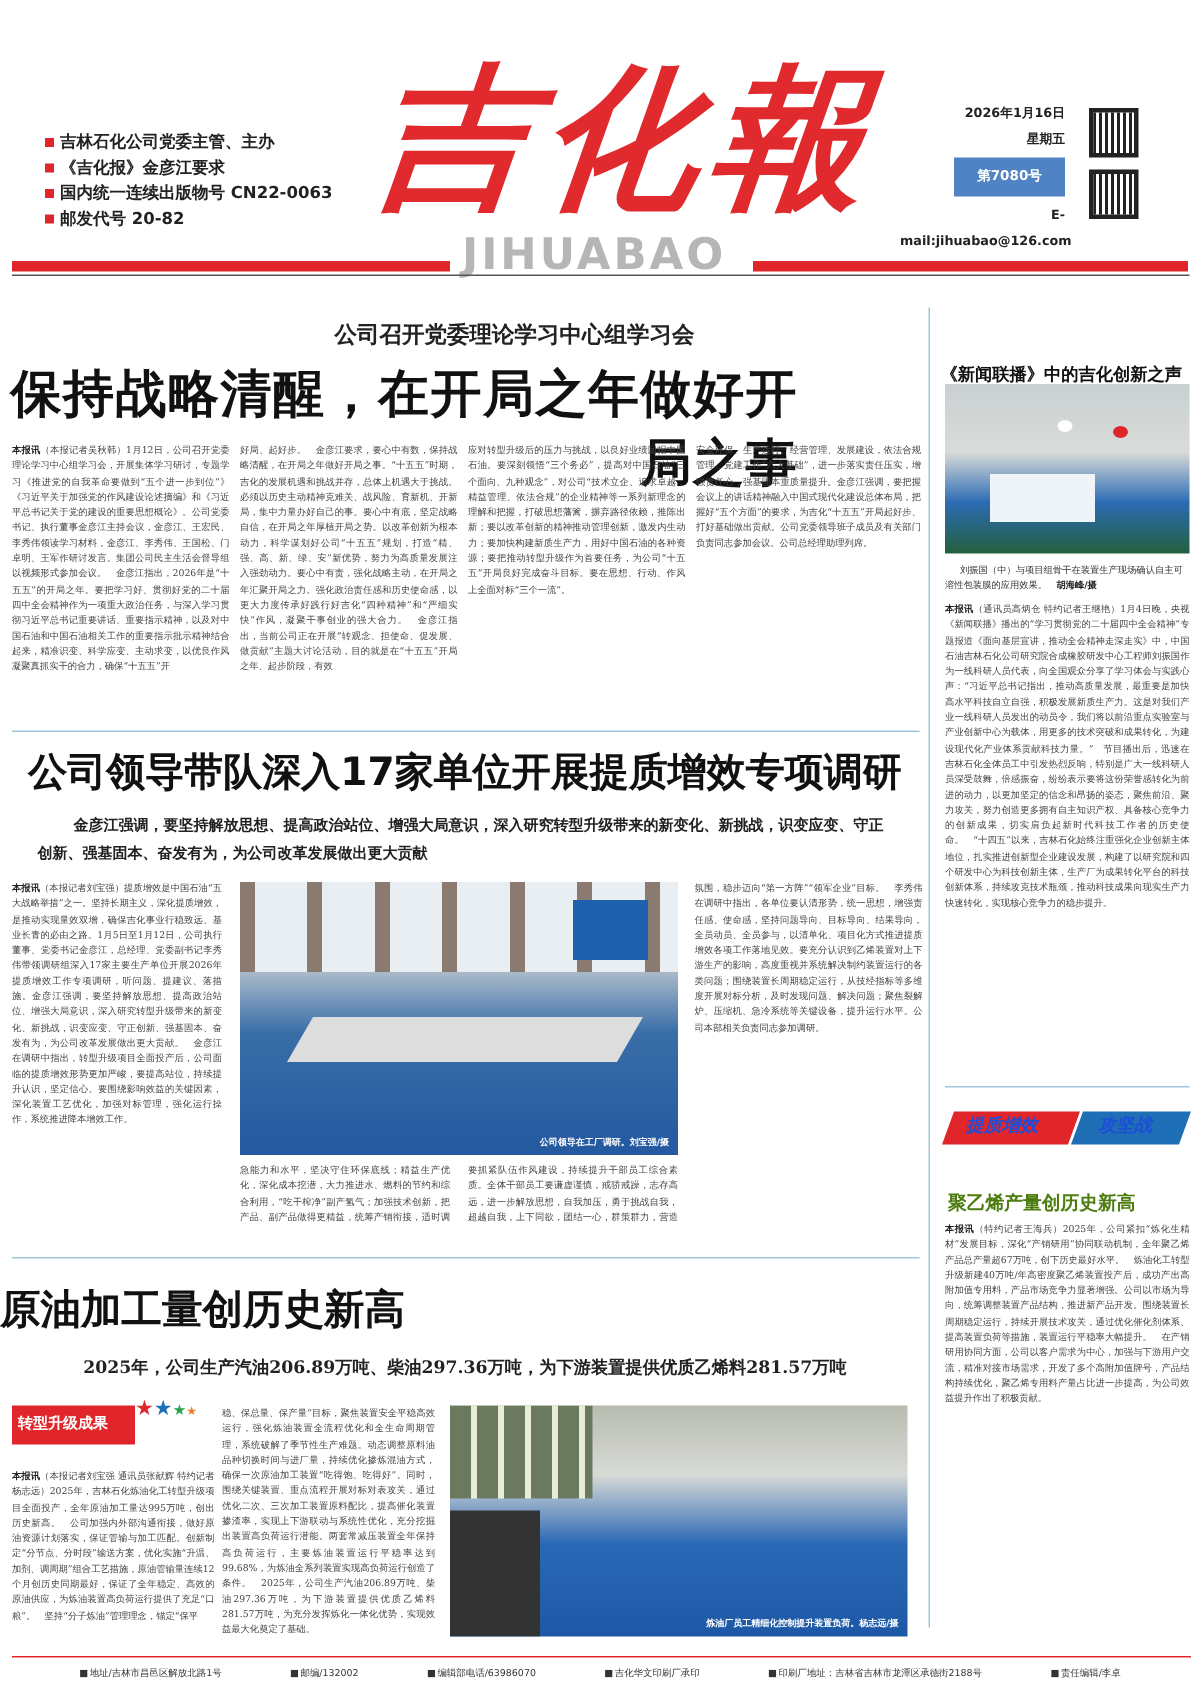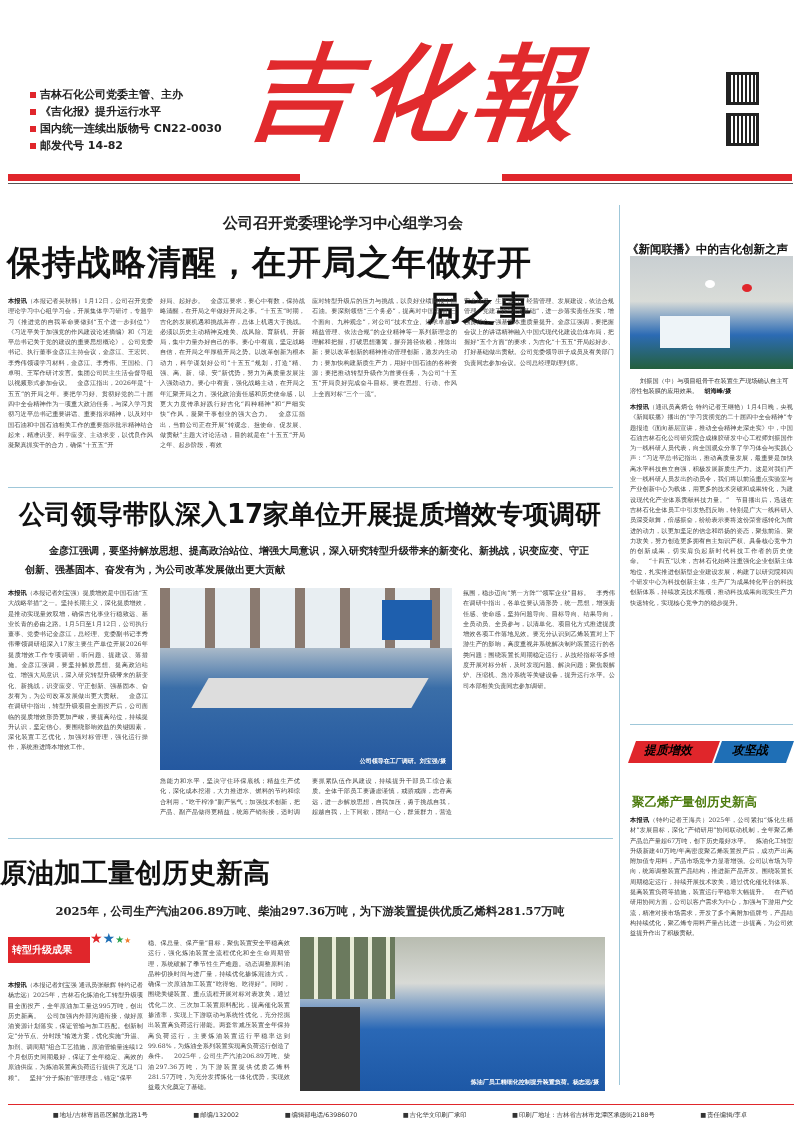--- a/index.html
+++ b/index.html
@@ -49,54 +49,61 @@
   .badge-red { position: absolute; left: 8px; top: 937px; width: 82px; height: 26px; background: #e0262b; color: #fff; font-family: "DejaVu Sans", sans-serif; font-size: 10px; font-weight: bold; line-height: 26px; padding-left: 4px; }
   .stars { position: absolute; left: 90px; top: 930px; font-size: 14px; }
 
   
   .r-head { position: absolute; left: 627px; top: 242px; font-family: "DejaVu Sans", sans-serif; font-size: 11.5px; font-weight: bold; color: #111; }
   .r-cap { position: absolute; left: 630px; top: 376px; width: 160px; font-size: 6.2px; line-height: 10px; color: #333; text-indent: 10px; }
   .r-cap b { font-family: "DejaVu Sans", sans-serif; color: #222; }
   .banner { position: absolute; left: 632px; top: 737px; width: 160px; height: 30px; }
   .banner .b1 { position: absolute; left: 0; top: 4px; width: 84px; height: 22px; background: #e0262b; transform: skewX(-20deg); }
   .banner .b2 { position: absolute; left: 86px; top: 4px; width: 72px; height: 22px; background: #1f6fb6; transform: skewX(-20deg); }
-  .banner span { position: absolute; top: 5px; color: #000000; font-family: "DejaVu Sans", sans-serif; font-style: italic; font-weight: bold; font-size: 12px; }
+  .banner span { position: absolute; top: 5px; color: #1d4ed8; font-family: "DejaVu Sans", sans-serif; font-style: italic; font-weight: bold; font-size: 12px; }
   .r-head2 { position: absolute; left: 632px; top: 794px; font-family: "DejaVu Sans", sans-serif; font-size: 12.5px; font-weight: bold; color: #4d7c0f; }
 
   
   .footer-line { position: absolute; left: 8px; top: 1104px; width: 786px; height: 1px; background: #e0262b; }
   .footer { position: absolute; left: 0; top: 1111px; width: 800px; display: flex; justify-content: space-around; font-family: "DejaVu Sans", sans-serif; font-size: 6.3px; color: #333; padding: 0 30px; }
   .footer span::before { content: "■"; margin-right: 1px; }
 </style>
 </head>
 <body>
 
 <div class="masthead">
   <ul class="mh-info">
     <li>
         <span class="sq"></span>
         <span>吉林石化公司党委主管、主办</span>
       </li>
     <li>
         <span class="sq"></span>
-        <span>《吉化报》提升运行水平</span>
+        <span>《吉化报》金彦江要求</span>
       </li>
     <li>
         <span class="sq"></span>
-        <span>国内统一连续出版物号 CN22-0030</span>
+        <span>国内统一连续出版物号 CN22-0063</span>
       </li>
     <li>
         <span class="sq"></span>
-        <span>邮发代号 14-82</span>
+        <span>邮发代号 20-82</span>
       </li>
   </ul>
   <div class="mh-logo">吉化報</div>
+  <div class="mh-pinyin">JIHUABAO</div>
   <div class="mh-redbar-left"></div>
   <div class="mh-redbar-right"></div>
   <div class="mh-line"></div>
+  <div class="mh-right">
+    <div class="ln">2026年1月16日</div>
+    <div class="ln">星期五</div>
+    <div class="mh-issue">第7080号</div>
+    <div class="ln">E-mail:jihuabao@126.com</div>
+  </div>
   <div class="qr qr1"></div>
   <div class="qr qr2"></div>
 </div>
 
 <div class="col-div"></div>
 
 <div class="s1-kicker">公司召开党委理论学习中心组学习会</div>
 <div class="s1-head">保持战略清醒，在开局之年做好开局之事</div>
 
 <div class="col body-text" style="left:8px; top:296px; width:145px; height:185px;">

